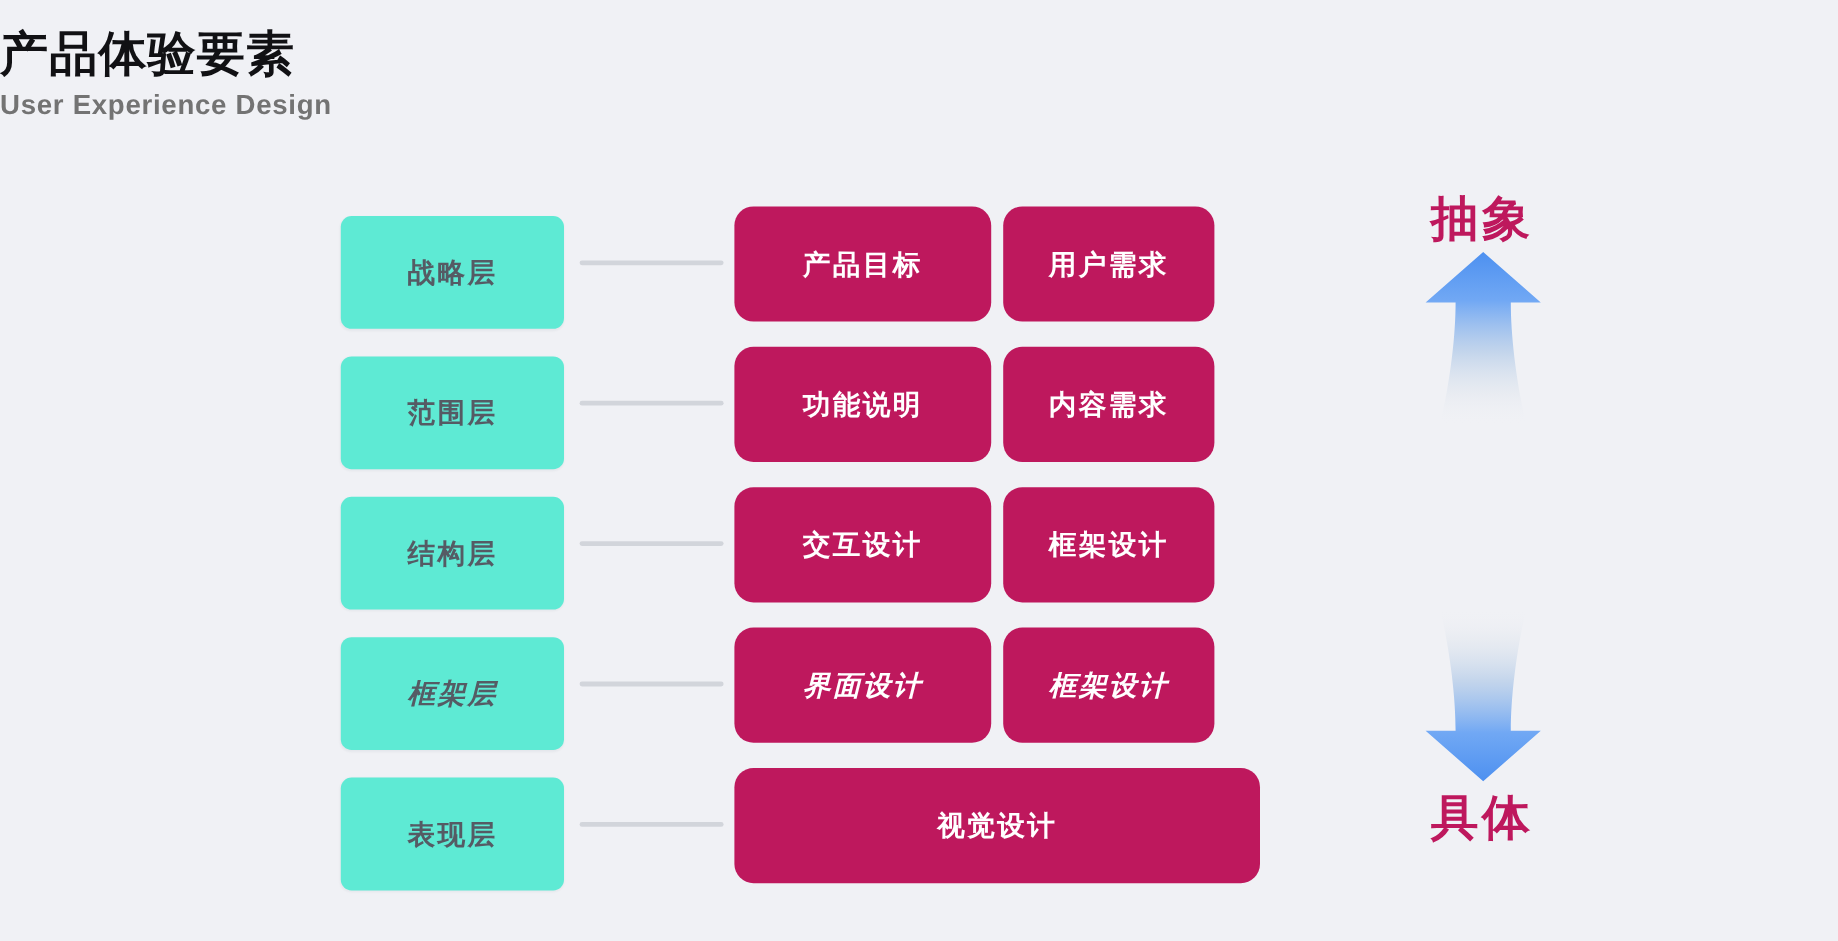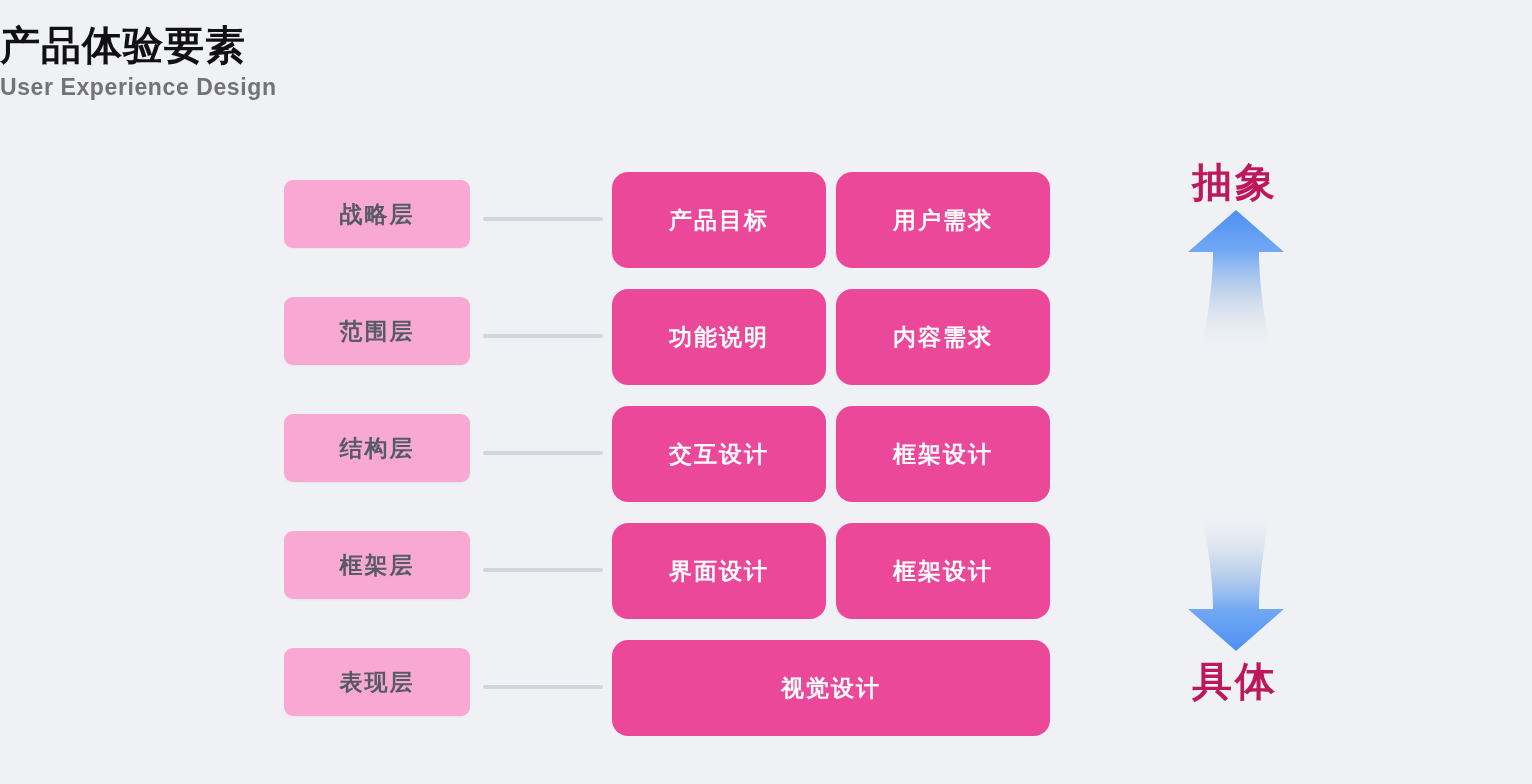--- a/index.html
+++ b/index.html
@@ -52,31 +52,31 @@
   .row {
     position: absolute;
     left: 0;
     width: 1532px;
     height: 96px;
   }
 
   .row.r0 { top: 12px; }
   .row.r1 { top: 129px; }
   .row.r2 { top: 246px; }
-  .row.r3 { top: 363px; }
+  .row.r3 { top: 363px; font-style: italic; }
   .row.r4 { top: 480px; text-align: center; }
 
   
   .layer-card {
     position: absolute;
     left: 284px;
     top: 8px;
     width: 186px;
-    height: 68px;
-    background: #f9a8d4;
+    height: 94px;
+    background: #5eead4;
     border-radius: 9px;
     display: flex;
     align-items: center;
     justify-content: center;
     box-shadow: 0 1px 2px rgba(20,30,60,0.05);
   }
 
   .layer-card-label {
     font-size: 23px;
     font-weight: bold;
@@ -93,36 +93,36 @@
     height: 4px;
     background: #D2D5DB;
     border-radius: 2px;
   }
 
   
   .elem {
     position: absolute;
     top: 0;
     height: 96px;
-    background: #ec4899;
+    background: #be185d;
     border-radius: 16px;
     display: flex;
     align-items: center;
     justify-content: center;
   }
 
   .elem-label {
     font-size: 23px;
     font-weight: bold;
     color: #FFFFFF;
     letter-spacing: 2px;
   }
 
   .elem.col-a { left: 612px; width: 214px; }
-  .elem.col-b { left: 836px; width: 214px; }
+  .elem.col-b { left: 836px; width: 176px; }
   .elem.col-full { left: 612px; width: 438px; }
 
   
   .axis {
     position: absolute;
     left: 1135px;
     top: 150px;
     width: 200px;
     height: 600px;
   }

